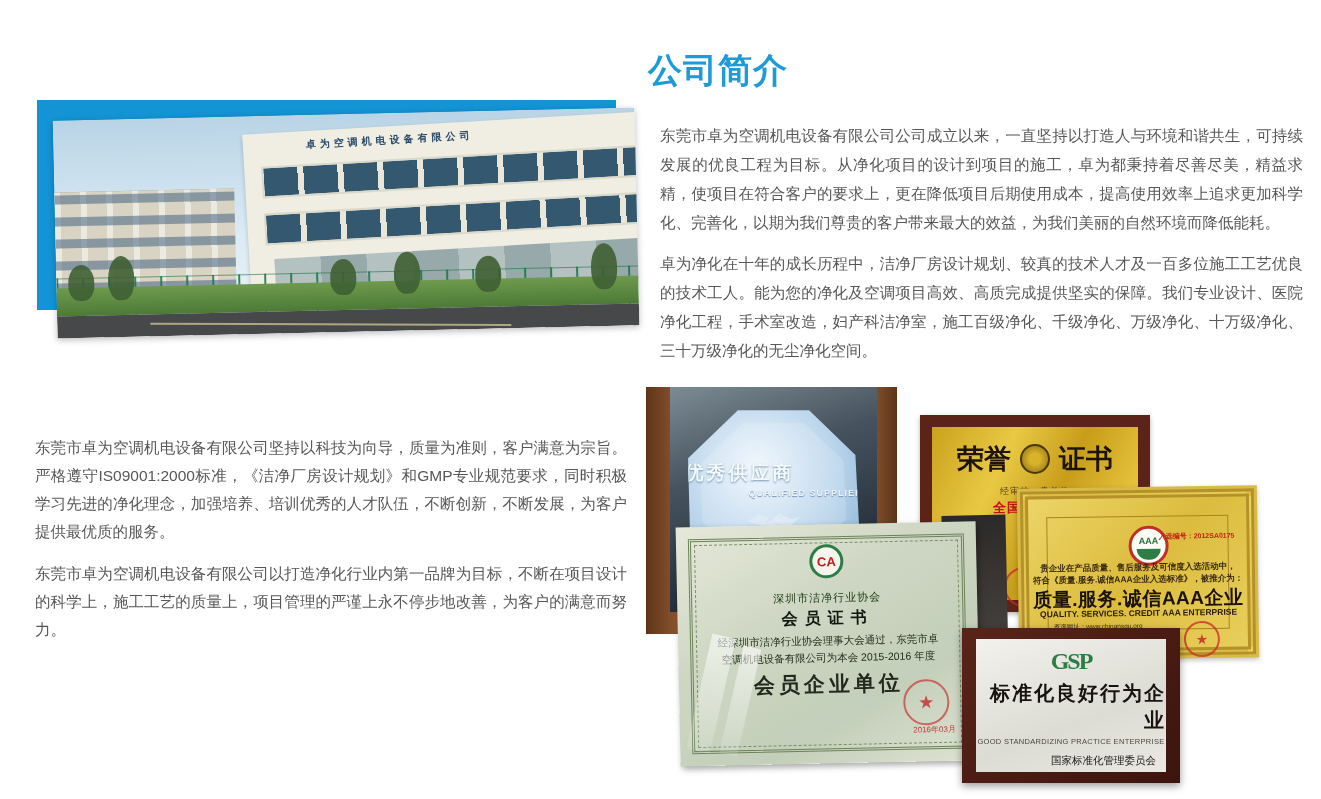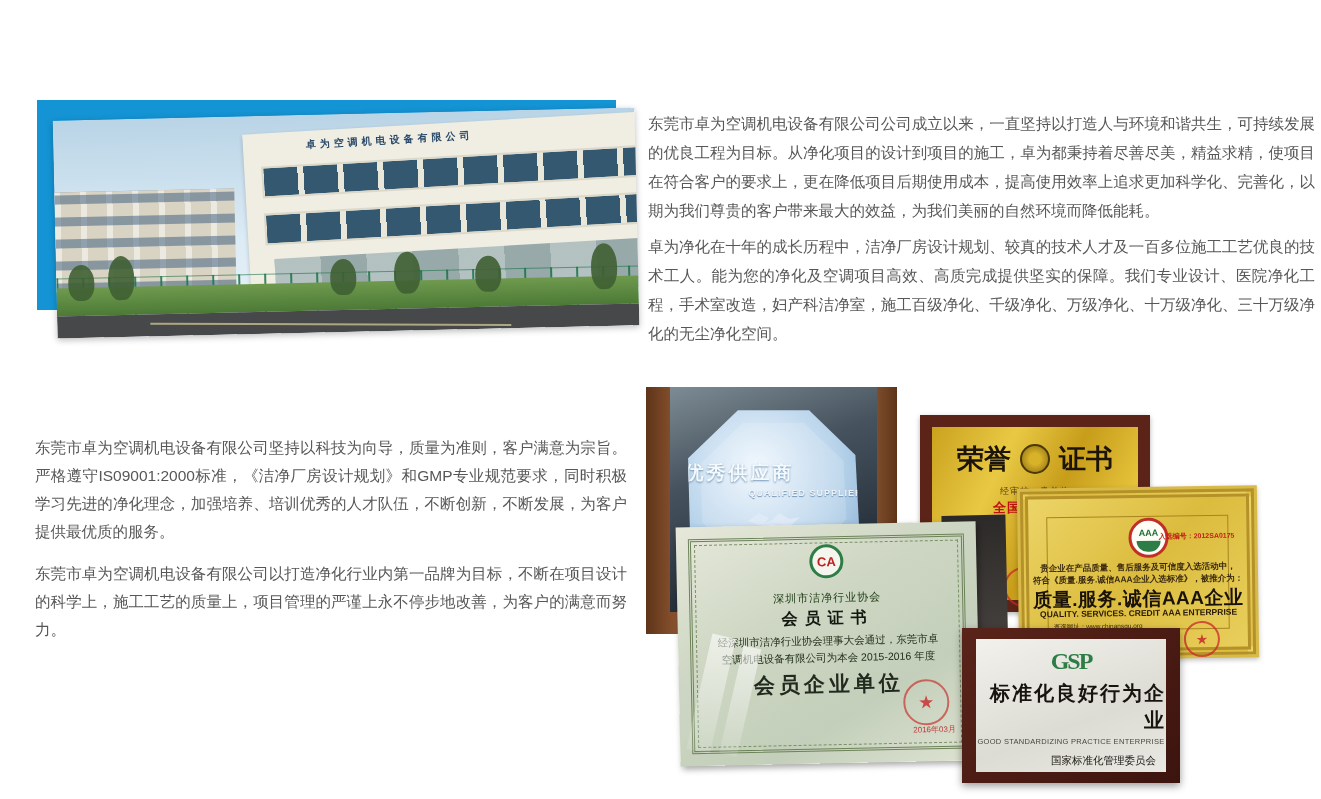--- a/index.html
+++ b/index.html
@@ -35,21 +35,21 @@
   .t1{left:2%;} .t2{left:9%;height:44px;} .t3{left:47%;} .t4{left:58%;height:42px;} .t5{left:72%;} .t6{left:92%;height:46px;}
   .road{position:absolute;left:0;bottom:0;width:100%;height:10%;background:#46484a;}
   .road-line{position:absolute;left:16%;bottom:3%;width:62%;height:2px;
         background:rgba(230,220,160,.65);transform:rotate(1.5deg);}
 
   
   .page-title{position:absolute;left:648px;top:48px;margin:0;font-size:34px;font-weight:bold;
         color:#1d9ad8;letter-spacing:1px;}
   .intro-col{position:absolute;left:648px;top:109px;width:667px;font-size:15.5px;line-height:29px;
         color:#575757;text-align:justify;}
-  .intro-col p{margin:0;}
+  .intro-col p{margin:12px;}
   .intro-col p + p{margin-top:7px;}
   .about-col{position:absolute;left:35px;top:434px;width:592px;font-size:15.5px;line-height:28px;
         color:#575757;text-align:justify;}
   .about-col p{margin:0;}
   .about-col p + p{margin-top:14px;}
 
   
   .cert{position:absolute;}
 
   
@@ -83,21 +83,21 @@
   .honor-stamp{position:absolute;left:72px;top:140px;width:40px;height:40px;border-radius:50%;
         border:2px solid rgba(200,40,40,.75);color:rgba(200,40,40,.85);display:flex;align-items:center;
         justify-content:center;font-size:16px;box-sizing:border-box;}
 
   
   .cert-aaa{left:1018px;top:487px;width:240px;height:172px;z-index:3;transform:rotate(-.8deg);
         background:#d8ba48;box-shadow:0 2px 5px rgba(0,0,0,.25);}
   .aaa-border{position:absolute;inset:3px;border:8px double #b5912a;
         background:linear-gradient(135deg,#ecd467,#dcbc3e 50%,#e8cf5c);}
   .aaa-inner{position:absolute;inset:18px;border:1px solid #a8851e;}
-  .aaa-emblem{position:absolute;left:100px;top:20px;width:40px;height:40px;border-radius:50%;
+  .aaa-emblem{position:absolute;left:100px;top:28px;width:40px;height:40px;border-radius:50%;
         background:#fdfdf6;border:3px solid #c03028;box-sizing:border-box;overflow:hidden;}
   .aaa-emblem-txt{position:absolute;top:7px;width:100%;text-align:center;font-size:9px;font-weight:bold;color:#1e6e34;}
   .aaa-emblem:after{content:"";position:absolute;bottom:3px;left:5px;right:5px;height:11px;
         background:#2e7d46;border-radius:0 0 12px 12px;}
   .aaa-serial{position:absolute;right:12px;top:34px;font-size:7px;font-weight:bold;color:#c02018;}
   .aaa-line{position:absolute;width:100%;text-align:center;font-size:8.5px;font-weight:bold;color:#3a2a10;}
   .aaa-l1{top:64px;} .aaa-l2{top:76px;}
   .aaa-title{position:absolute;top:88px;width:100%;text-align:center;font-size:19px;font-weight:bold;
         color:#1a1208;letter-spacing:.5px;}
   .aaa-sub{position:absolute;top:110px;width:100%;text-align:center;font-size:8.5px;font-weight:bold;color:#2a1c08;}
@@ -168,20 +168,21 @@
     <div class="tree t1"></div>
     <div class="tree t2"></div>
     <div class="tree t3"></div>
     <div class="tree t4"></div>
     <div class="tree t5"></div>
     <div class="tree t6"></div>
     <div class="road"></div>
     <div class="road-line"></div>
   </div>
 
+  <h1 class="page-title">公司简介</h1>
   <div class="intro-col">
     <p>东莞市卓为空调机电设备有限公司公司成立以来，一直坚持以打造人与环境和谐共生，可持续发展的优良工程为目标。从净化项目的设计到项目的施工，卓为都秉持着尽善尽美，精益求精，使项目在符合客户的要求上，更在降低项目后期使用成本，提高使用效率上追求更加科学化、完善化，以期为我们尊贵的客户带来最大的效益，为我们美丽的自然环境而降低能耗。</p>
     <p>卓为净化在十年的成长历程中，洁净厂房设计规划、较真的技术人才及一百多位施工工艺优良的技术工人。能为您的净化及空调项目高效、高质完成提供坚实的保障。我们专业设计、医院净化工程，手术室改造，妇产科洁净室，施工百级净化、千级净化、万级净化、十万级净化、三十万级净化的无尘净化空间。</p>
   </div>
 
   <div class="about-col">
     <p>东莞市卓为空调机电设备有限公司坚持以科技为向导，质量为准则，客户满意为宗旨。严格遵守IS09001:2000标准，《洁净厂房设计规划》和GMP专业规范要求，同时积极学习先进的净化理念，加强培养、培训优秀的人才队伍，不断创新，不断发展，为客户提供最优质的服务。</p>
     <p>东莞市卓为空调机电设备有限公司以打造净化行业内第一品牌为目标，不断在项目设计的科学上，施工工艺的质量上，项目管理的严谨上永不停步地改善，为客户的满意而努力。</p>
   </div>
 

